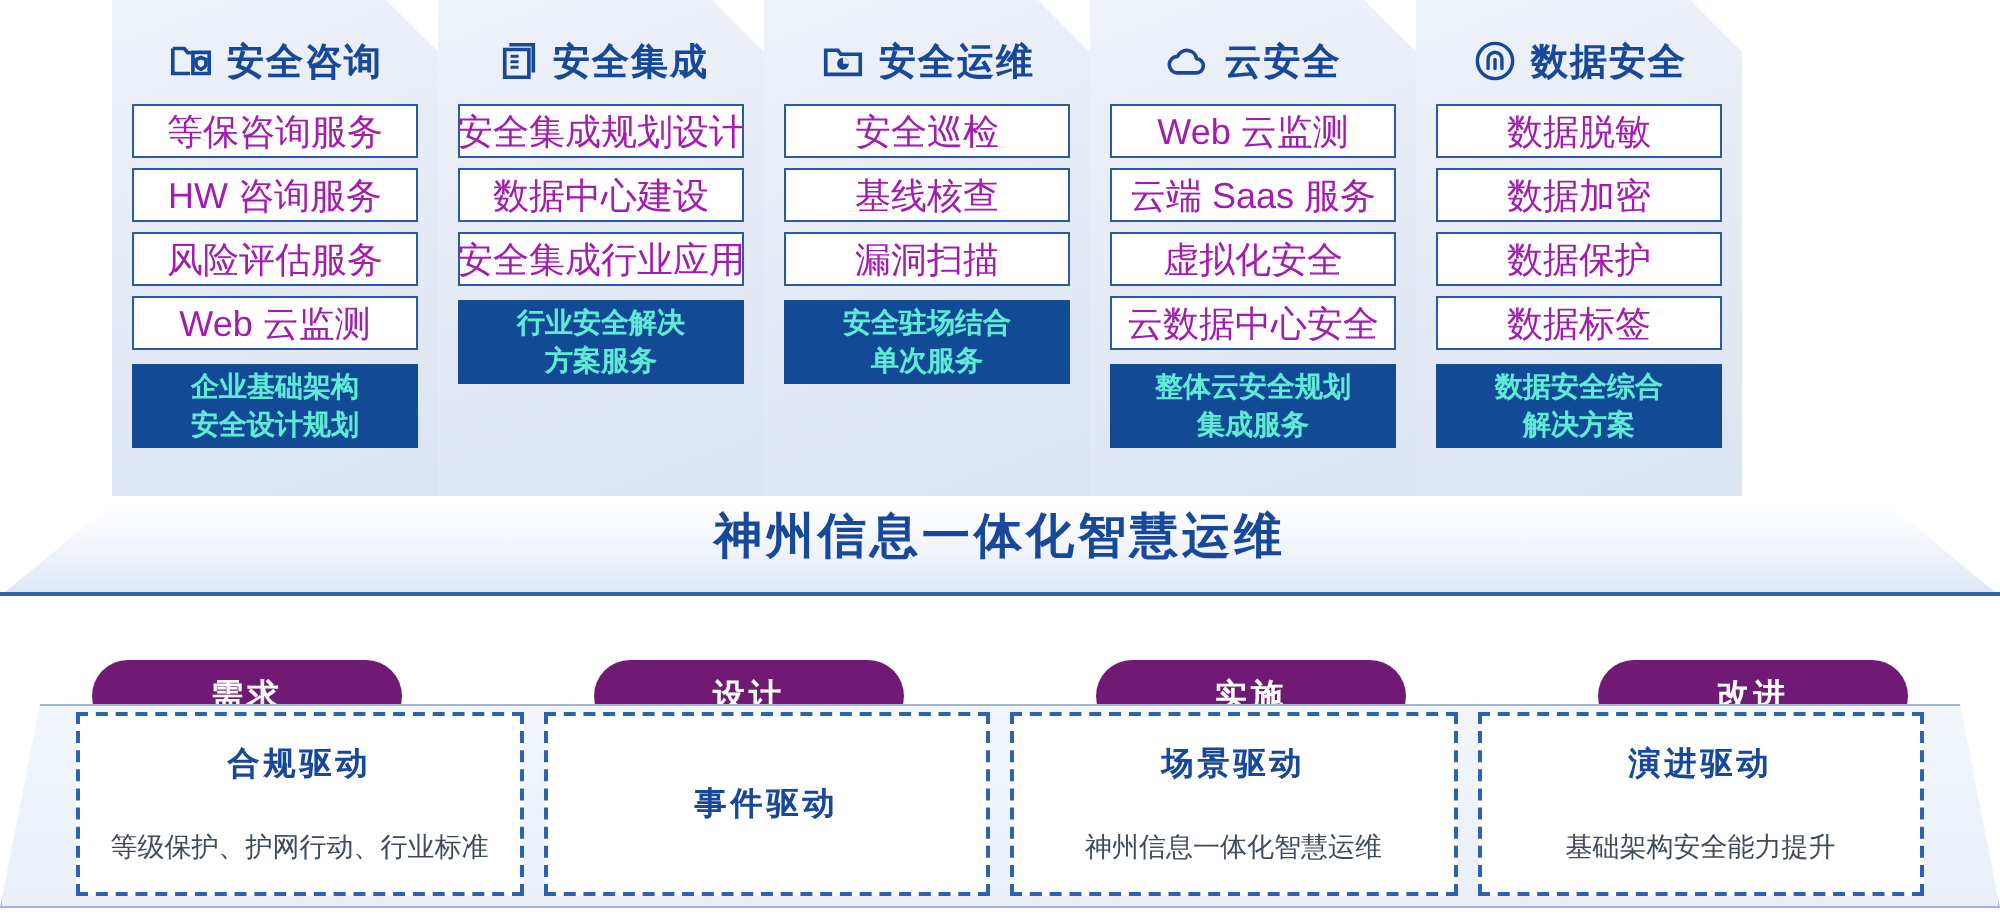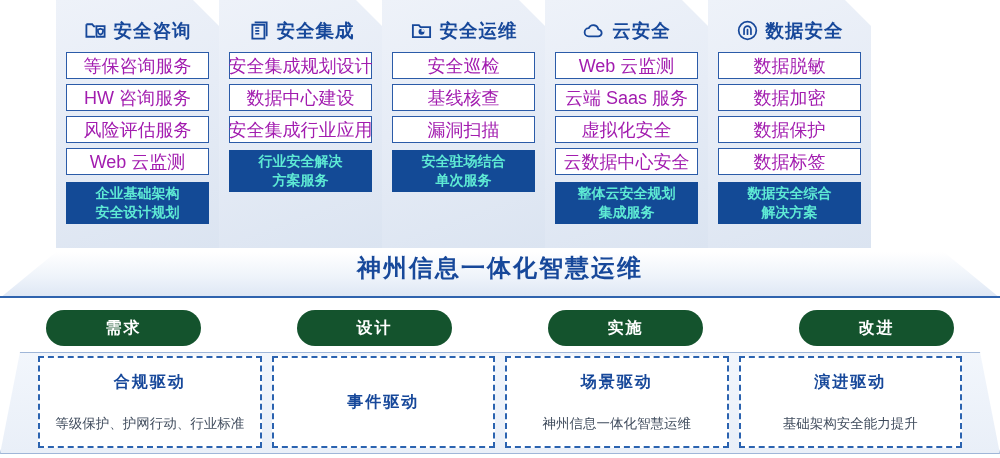--- a/index.html
+++ b/index.html
@@ -131,28 +131,29 @@
     height: 38px;
     display: flex;
     justify-content: space-between;
     padding: 0 46px;
     box-sizing: border-box;
   }
   .pill {
     width: 155px;
     height: 36px;
     border-radius: 18px;
-    background: #14532d;
+    background: #701a75;
     color: #ffffff;
     font-size: 16px;
     font-weight: bold;
     letter-spacing: 2px;
     display: flex;
     align-items: center;
     justify-content: center;
+    margin-top: 20px;
   }
 
   
   #bottom {
     position: absolute;
     left: 0;
     top: 352px;
     width: 1000px;
     height: 102px;
     background: linear-gradient(180deg, #f2f6fc 0%, #e9eff8 100%);

